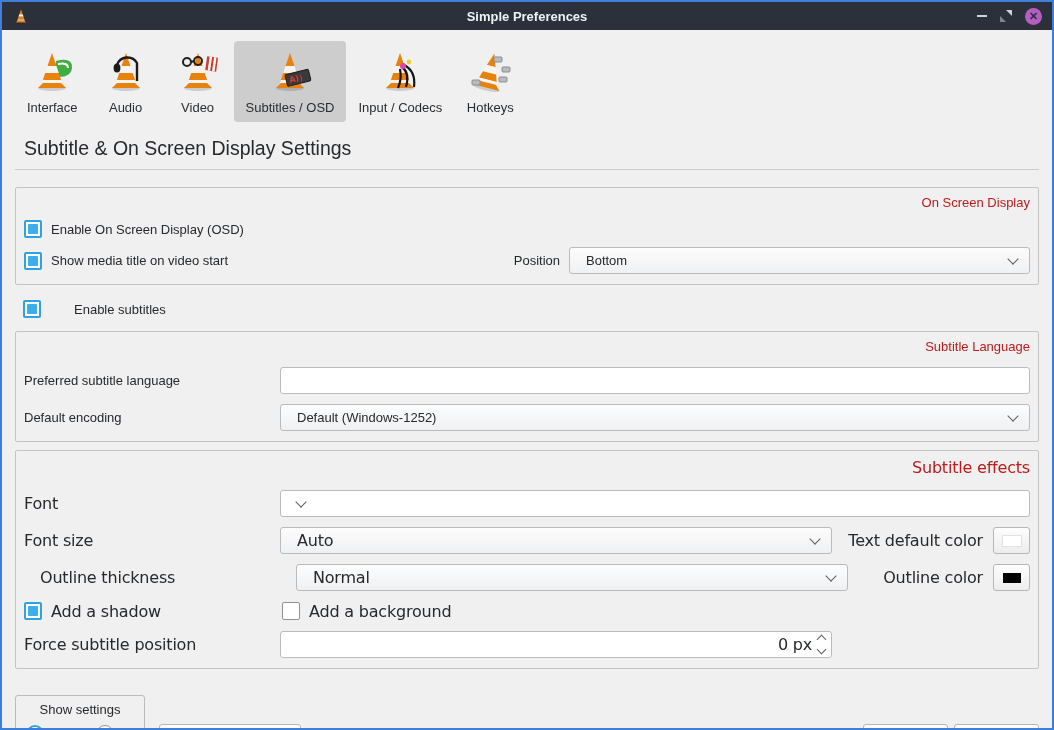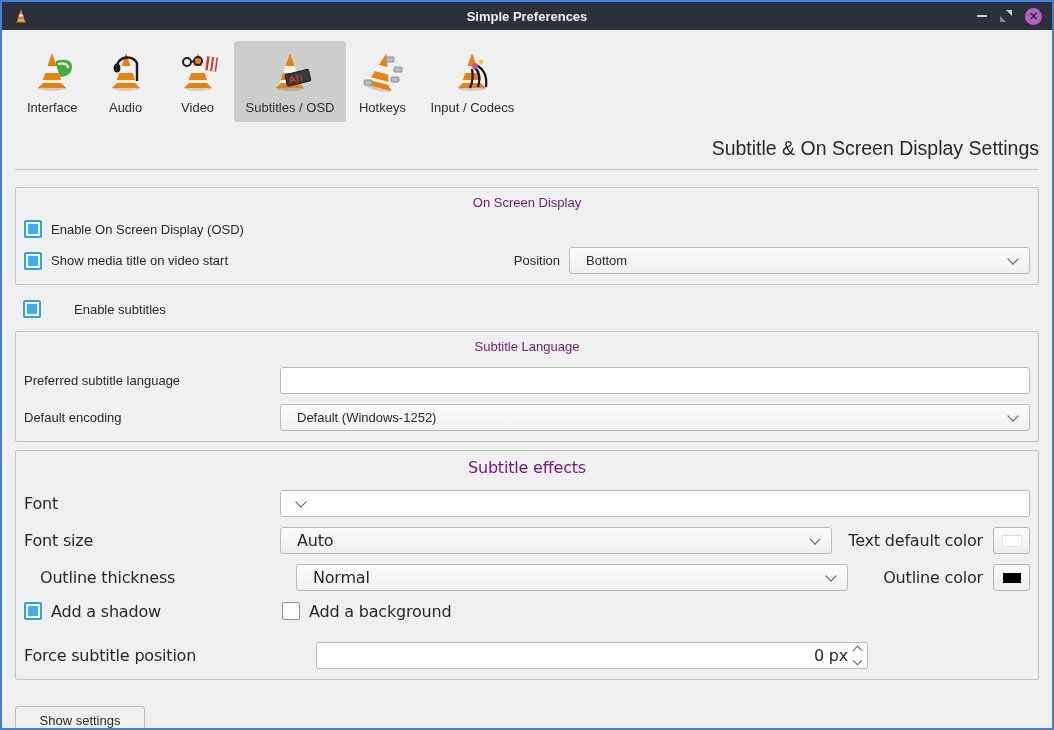--- a/index.html
+++ b/index.html
@@ -22,25 +22,25 @@
   
   .content{flex:1;padding:0 13px;display:flex;flex-direction:column;}
   
   .toolbar{display:flex;align-items:flex-start;margin-top:11px;flex:0 0 auto;}
   .tool-item{display:flex;flex-direction:column;align-items:center;
     padding:6px 12px 7px;border-radius:4px;cursor:default;}
   .tool-item.selected{background:#cdcdce;}
   .tool-item svg{width:48px;height:48px;}
   .tool-item .tool-label{margin-top:5px;font-size:13px;color:#2a2d30;white-space:nowrap;}
   
-  .page-heading{font-size:19.5px;margin:15px 0 0 1px;color:#272a2d;text-align:right;}
+  .page-heading{font-size:19.5px;margin:15px 0 0 9px;color:#272a2d;}
   .heading-rule{border:none;border-top:1px solid #c9cdce;margin:9px 0 0;}
   
   .groupbox{border:1px solid #c1c5c7;border-radius:2px;padding:4px 8px 10px;background:#f0f0f1;}
-  .group-title{text-align:center;padding:3px 0 4px;color:#701a75;}
+  .group-title{text-align:right;padding:3px 0 4px;color:#b91c1c;}
   .g1{margin-top:17px;}
   .g2{margin-top:9px;}
   .g3{margin-top:8px;}
   .g3, .g3 .combo, .g3 .group-title{font-family:"DejaVu Sans",sans-serif;font-size:16px;letter-spacing:-0.2px;}
   
   .check-row{display:flex;align-items:center;min-height:26px;margin-top:2px;}
   .form-row{display:flex;align-items:center;margin-top:9px;}
   .label-col{width:256px;flex:0 0 256px;}
   
   .cb{width:18px;height:18px;box-sizing:border-box;border:1px solid #8e9496;
@@ -159,41 +159,41 @@
           <use href="#cone"></use>
           <g transform="rotate(-14 31 31)">
             <rect x="20" y="25" width="24" height="12" rx="1.5" fill="#3a3a3c" stroke="#1d1d1f"></rect>
             <text x="32" y="34" text-anchor="middle" font-size="8" font-family="DejaVu Sans, sans-serif" fill="#e23b2e" font-weight="bold">A)）</text>
           </g>
         </svg>
         <span class="tool-label">Subtitles / OSD</span>
       </div>
       <div class="tool-item">
         <svg viewBox="0 0 48 48">
+          <use href="#cone"></use>
+          <path d="M26,20 Q34,26 30,40" fill="none" stroke="#141414" stroke-width="2.2"></path>
+          <path d="M28,18 Q40,24 38,40" fill="none" stroke="#141414" stroke-width="2.2"></path>
+          <path d="M24,22 Q26,32 22,41" fill="none" stroke="#141414" stroke-width="2.2"></path>
+          <circle cx="27" cy="19" r="3" fill="#d944a7"></circle>
+          <circle cx="33" cy="15" r="2.4" fill="#e3d32a"></circle>
+        </svg>
+        <span class="tool-label">Input / Codecs</span>
+      </div>
+      <div class="tool-item">
+        <svg viewBox="0 0 48 48">
           <g transform="rotate(14 24 24)">
               <use href="#cone"></use>
             </g>
           <rect x="28" y="10" width="8" height="5" rx="1" fill="#b9bcbe" stroke="#8a8e90"></rect>
           <rect x="36" y="20" width="8" height="5" rx="1" fill="#b9bcbe" stroke="#8a8e90"></rect>
           <rect x="33" y="30" width="8" height="5" rx="1" fill="#b9bcbe" stroke="#8a8e90"></rect>
           <rect x="6" y="33" width="8" height="5" rx="1" fill="#b9bcbe" stroke="#8a8e90"></rect>
         </svg>
         <span class="tool-label">Hotkeys</span>
       </div>
-      <div class="tool-item">
-        <svg viewBox="0 0 48 48">
-          <use href="#cone"></use>
-          <path d="M26,20 Q34,26 30,40" fill="none" stroke="#141414" stroke-width="2.2"></path>
-          <path d="M28,18 Q40,24 38,40" fill="none" stroke="#141414" stroke-width="2.2"></path>
-          <path d="M24,22 Q26,32 22,41" fill="none" stroke="#141414" stroke-width="2.2"></path>
-          <circle cx="27" cy="19" r="3" fill="#d944a7"></circle>
-          <circle cx="33" cy="15" r="2.4" fill="#e3d32a"></circle>
-        </svg>
-        <span class="tool-label">Input / Codecs</span>
-      </div>
     </div>
 
     <div class="page-heading">Subtitle &amp; On Screen Display Settings</div>
     <hr class="heading-rule">
 
     <div class="groupbox g1">
       <div class="group-title">On Screen Display</div>
       <div class="check-row">
         <span class="cb checked"></span>
         <span class="cb-label">Enable On Screen Display (OSD)</span>
@@ -266,21 +266,21 @@
 
       <div class="check-row" style="margin-top:7px;">
         <span class="cb checked"></span>
         <span class="cb-label">Add a shadow</span>
         <span style="display:flex;align-items:center;margin-left:auto;width:748px;">
           <span class="cb"></span>
           <span class="cb-label">Add a background</span>
         </span>
       </div>
 
-      <div class="form-row" style="margin-top:18px;gap:36px;">
+      <div class="form-row" style="margin-top:7px;">
         <span class="label-col">Force subtitle position</span>
         <div class="spinbox" style="width:552px;flex:0 0 552px;">
           <span class="spin-value">0 px</span>
           <span class="spin-arrows">
             <span class="chev-up"></span>
             <span class="chev-down"></span>
           </span>
         </div>
         <span class="spacer"></span>
       </div>

